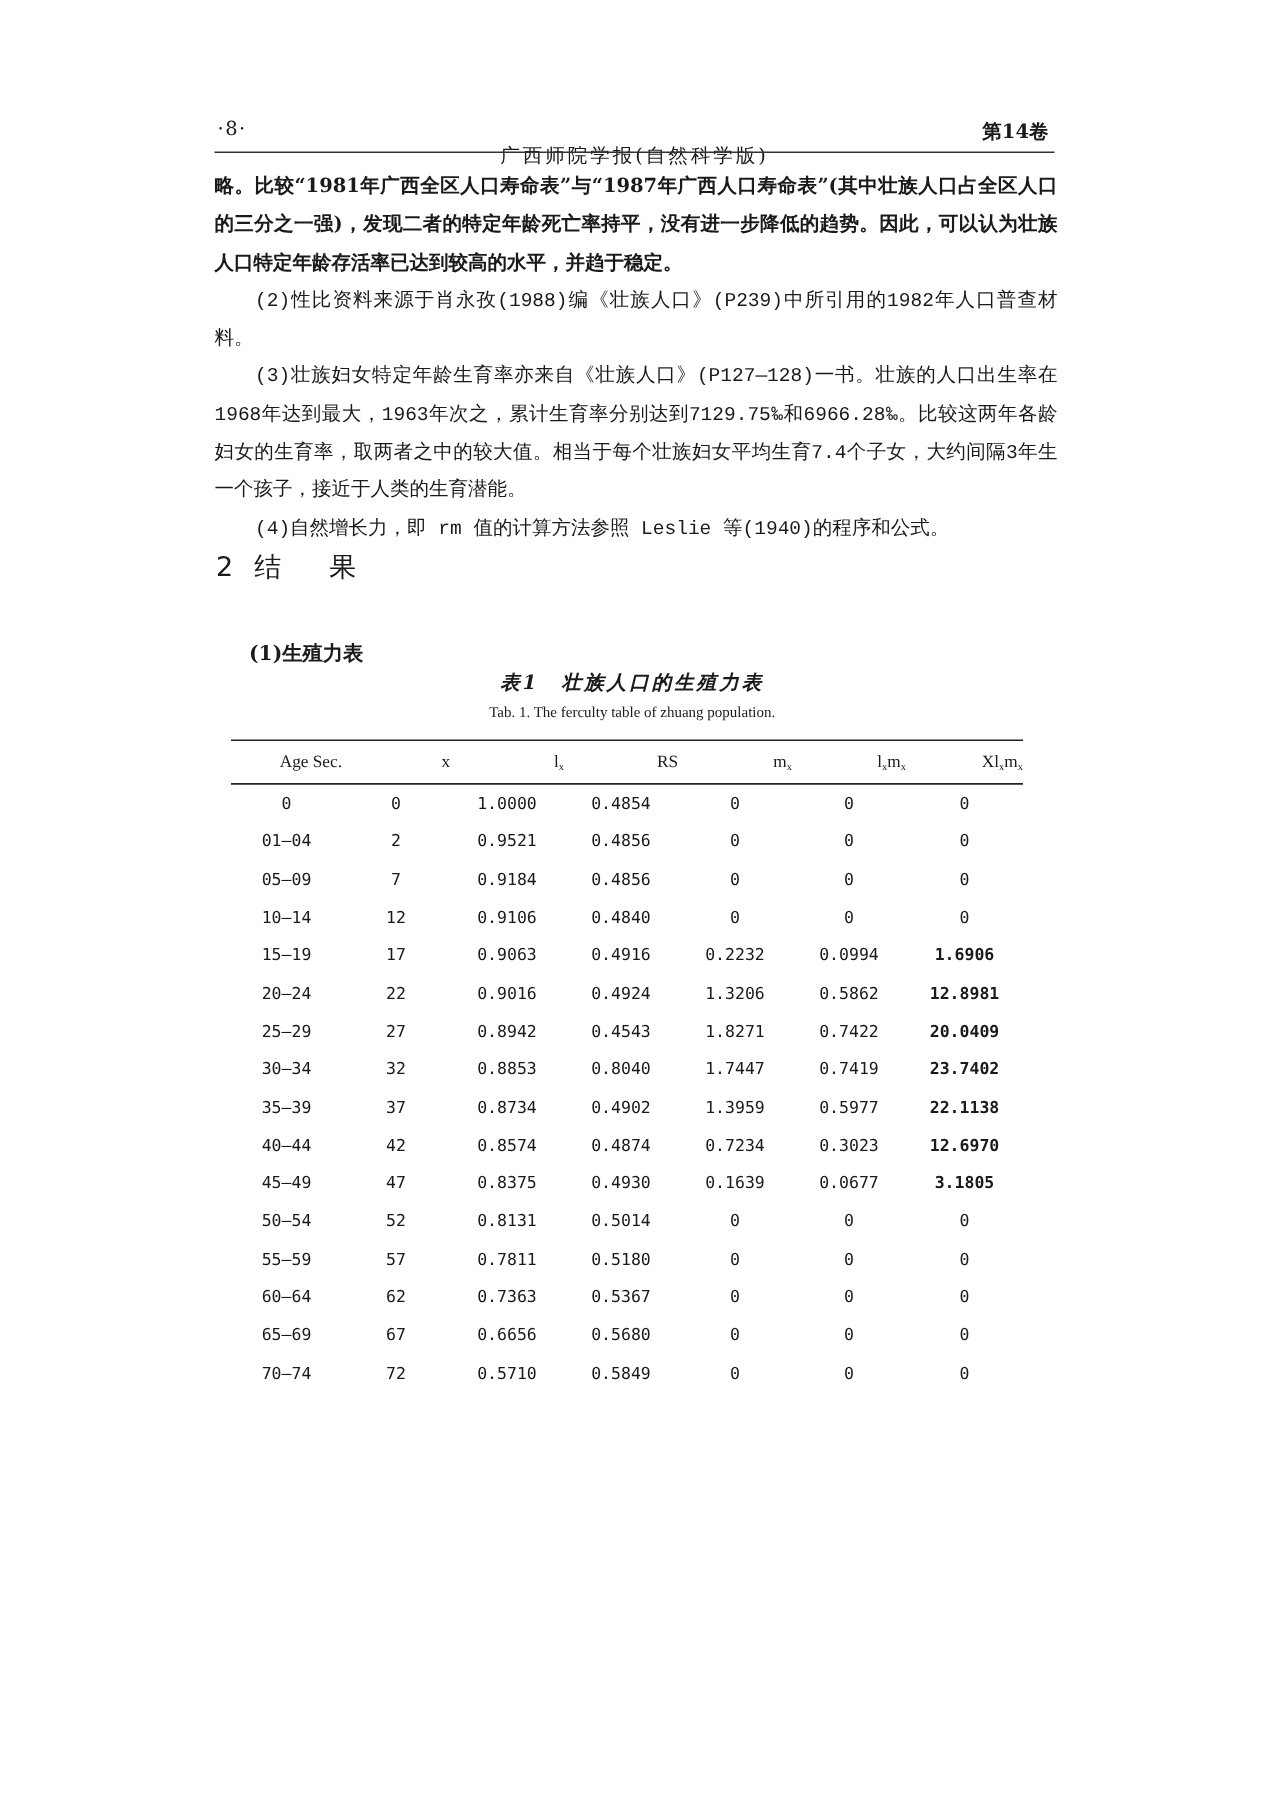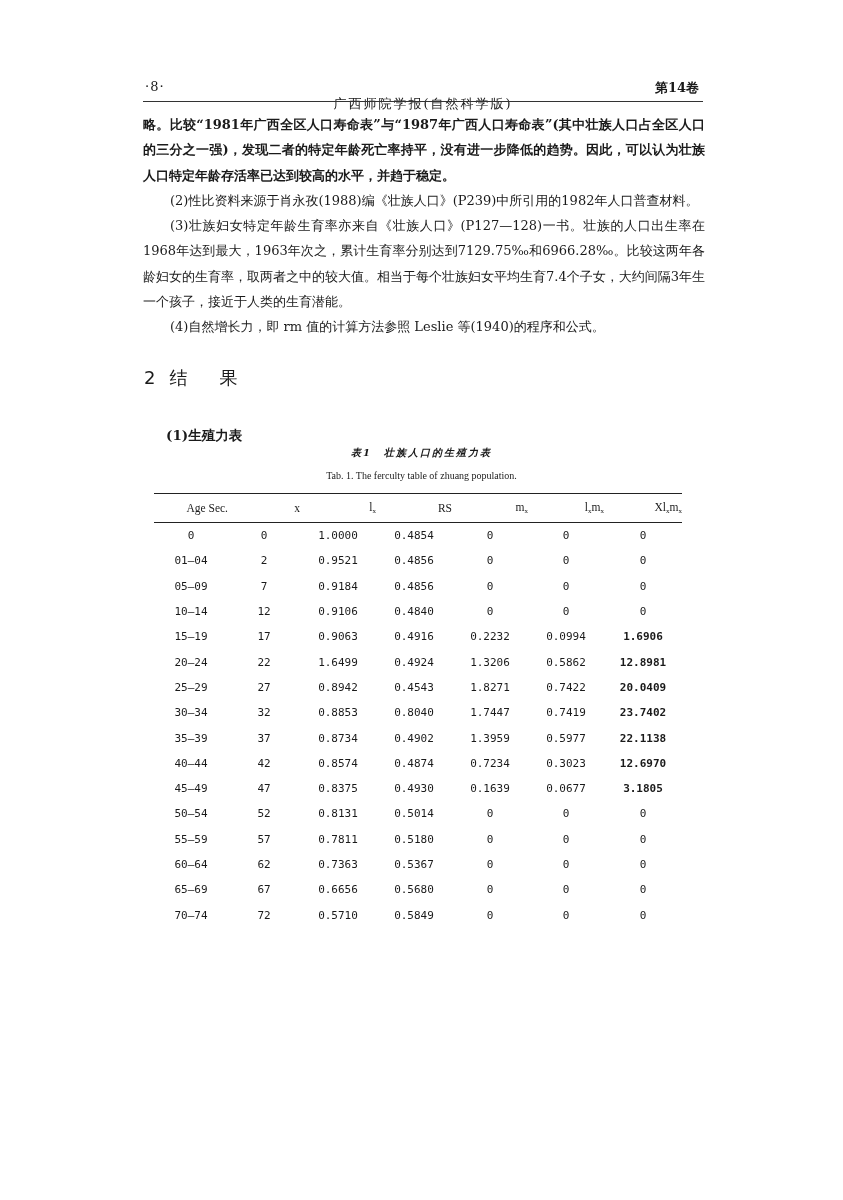--- a/index.html
+++ b/index.html
@@ -8,30 +8,30 @@
   .page { position: absolute; left: 0; top: 0; width: 843px; height: 1200px; }
 
   .running-head { position: absolute; left: 143px; top: 74px; width: 560px; height: 26px; font-size: 13px; }
   .rh-left { position: absolute; left: 2px; top: 5px; letter-spacing: 1px; }
   .rh-center { position: absolute; left: 0; right: 0; top: 5px; text-align: center; letter-spacing: 2px; margin-top: 16px; }
   .rh-right { position: absolute; right: 4px; top: 5px; font-weight: bold; }
   .rh-rule { position: absolute; left: 143px; top: 101px; width: 560px; height: 0; border-top: 1.3px solid #333; }
 
   .body-text { position: absolute; left: 143px; top: 112px; width: 562px; font-size: 13px; line-height: 25.3px; text-align: justify; }
   .body-text p { margin: 0; }
-  .indent { text-indent: 27px; }
+  .indent { text-indent: 27px; font-family: Liberation Mono, monospace; }
   .bold { font-weight: bold; }
 
   .section-head { position: absolute; left: 144px; top: 366px; font-family: "DejaVu Sans", sans-serif; font-size: 18px; letter-spacing: 2px; }
   .section-head .num { margin-right: 12px; }
   .section-head .w2 { margin-left: 30px; }
 
   .subhead { position: absolute; left: 166px; top: 427px; font-size: 13.5px; font-weight: bold; }
 
-  .caption-cn { position: absolute; left: 0; width: 843px; top: 446px; text-align: center; font-size: 10px; font-weight: bold; font-style: italic; letter-spacing: 2px; }
+  .caption-cn { position: absolute; left: 0; width: 843px; top: 446px; text-align: center; font-size: 13px; font-weight: bold; font-style: italic; letter-spacing: 2px; }
   .caption-en { position: absolute; left: 0; width: 843px; top: 470px; text-align: center; font-size: 10px; font-family: "Liberation Serif", serif; }
 
   table.tbl { position: absolute; left: 154px; top: 493px; width: 528px; border-collapse: collapse; font-size: 11.5px; }
   table.tbl thead tr { border-top: 1.3px solid #222; border-bottom: 1.3px solid #222; }
   table.tbl th { font-weight: normal; font-family: "Liberation Serif", serif; height: 28px; text-align: right; padding: 0; }
   table.tbl td { height: 25.3px; text-align: center; padding: 0; font-family: "DejaVu Sans Mono", monospace; font-size: 11px; }
   table.tbl td.bold { font-weight: bold; }
   sub { font-size: 7px; vertical-align: -2px; }
   .c1 { width: 74px; } .c2 { width: 72px; } .c3 { width: 76px; } .c4 { width: 76px; } .c5 { width: 76px; } .c6 { width: 76px; margin-top: 28px; } .c7 { width: 78px; }
 </style>
@@ -117,21 +117,21 @@
           <td>17</td>
           <td>0.9063</td>
           <td>0.4916</td>
           <td>0.2232</td>
           <td>0.0994</td>
           <td class="bold">1.6906</td>
         </tr>
         <tr>
           <td>20—24</td>
           <td>22</td>
-          <td>1.6499</td>
+          <td>0.9016</td>
           <td>0.4924</td>
           <td>1.3206</td>
           <td>0.5862</td>
           <td class="bold">12.8981</td>
         </tr>
         <tr>
           <td>25—29</td>
           <td>27</td>
           <td>0.8942</td>
           <td>0.4543</td>

